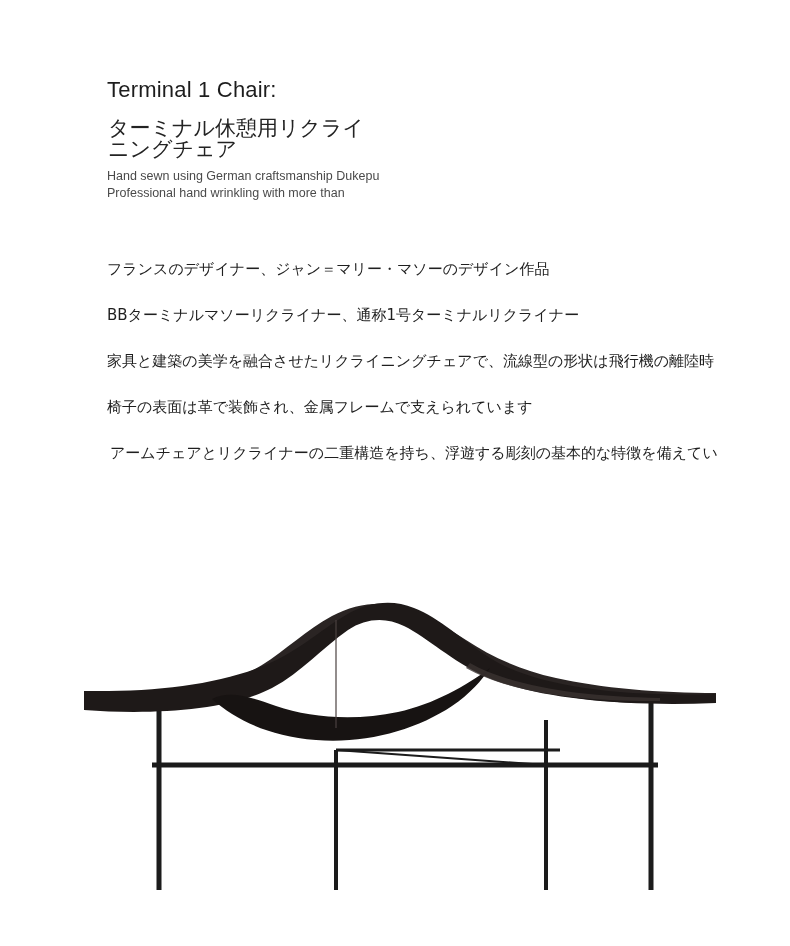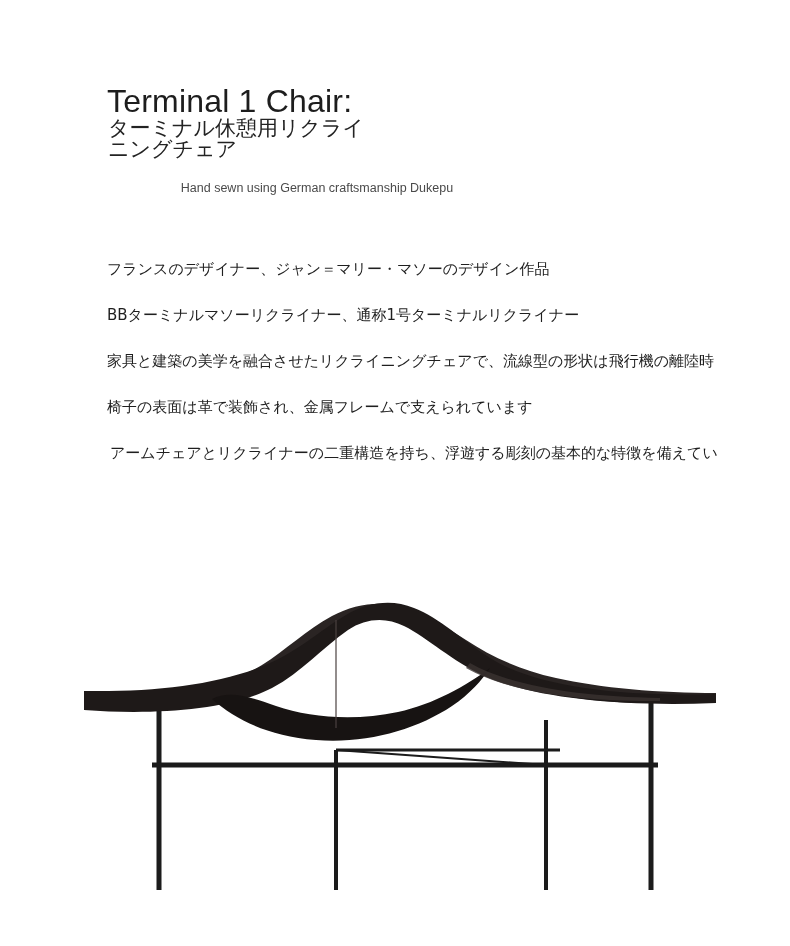--- a/index.html
+++ b/index.html
@@ -17,45 +17,44 @@
   }
   .page {
     position: relative;
     width: 790px;
     height: 946px;
   }
   .title {
     position: absolute;
     left: 107px;
     top: 62px;
-    font-size: 32px;
+    font-size: 22px;
     font-weight: 400;
     letter-spacing: 0.2px;
     color: #1d1d1d;
     white-space: nowrap;
   }
   .subtitle-jp {
     position: absolute;
     left: 108px;
     top: 118px;
     width: 260px;
     font-size: 21px;
     line-height: 21px;
     color: #232323;
     font-family: "DejaVu Sans", sans-serif;
   }
   .sub-en {
     position: absolute;
     left: 107px;
-    top: 180px;
+    top: 168px;
     width: 420px;
     font-size: 12.5px;
     line-height: 17px;
     color: #4a4a4a;
-    text-align: center;
   }
   .body-block {
     position: absolute;
     left: 107px;
     top: 258px;
     width: 700px;
   }
   .body-line {
     font-family: "DejaVu Sans", sans-serif;
     font-size: 15px;
@@ -85,20 +84,21 @@
 <body>
 
 <div class="page">
 
   <h1 class="title">Terminal 1 Chair:</h1>
 
   <div class="subtitle-jp">ターミナル休憩用リクライニングチェア</div>
 
   <div class="sub-en">
     <div>Hand sewn using German craftsmanship Dukepu</div>
+    <div>Professional hand wrinkling with more than</div>
   </div>
 
   <div class="body-block">
     <div class="body-line">フランスのデザイナー、ジャン＝マリー・マソーのデザイン作品</div>
     <div class="body-line">BBターミナルマソーリクライナー、通称1号ターミナルリクライナー</div>
     <div class="body-line">家具と建築の美学を融合させたリクライニングチェアで、流線型の形状は飛行機の離陸時</div>
     <div class="body-line">椅子の表面は革で装飾され、金属フレームで支えられています</div>
     <div class="body-line indent">アームチェアとリクライナーの二重構造を持ち、浮遊する彫刻の基本的な特徴を備えてい</div>
   </div>
 

